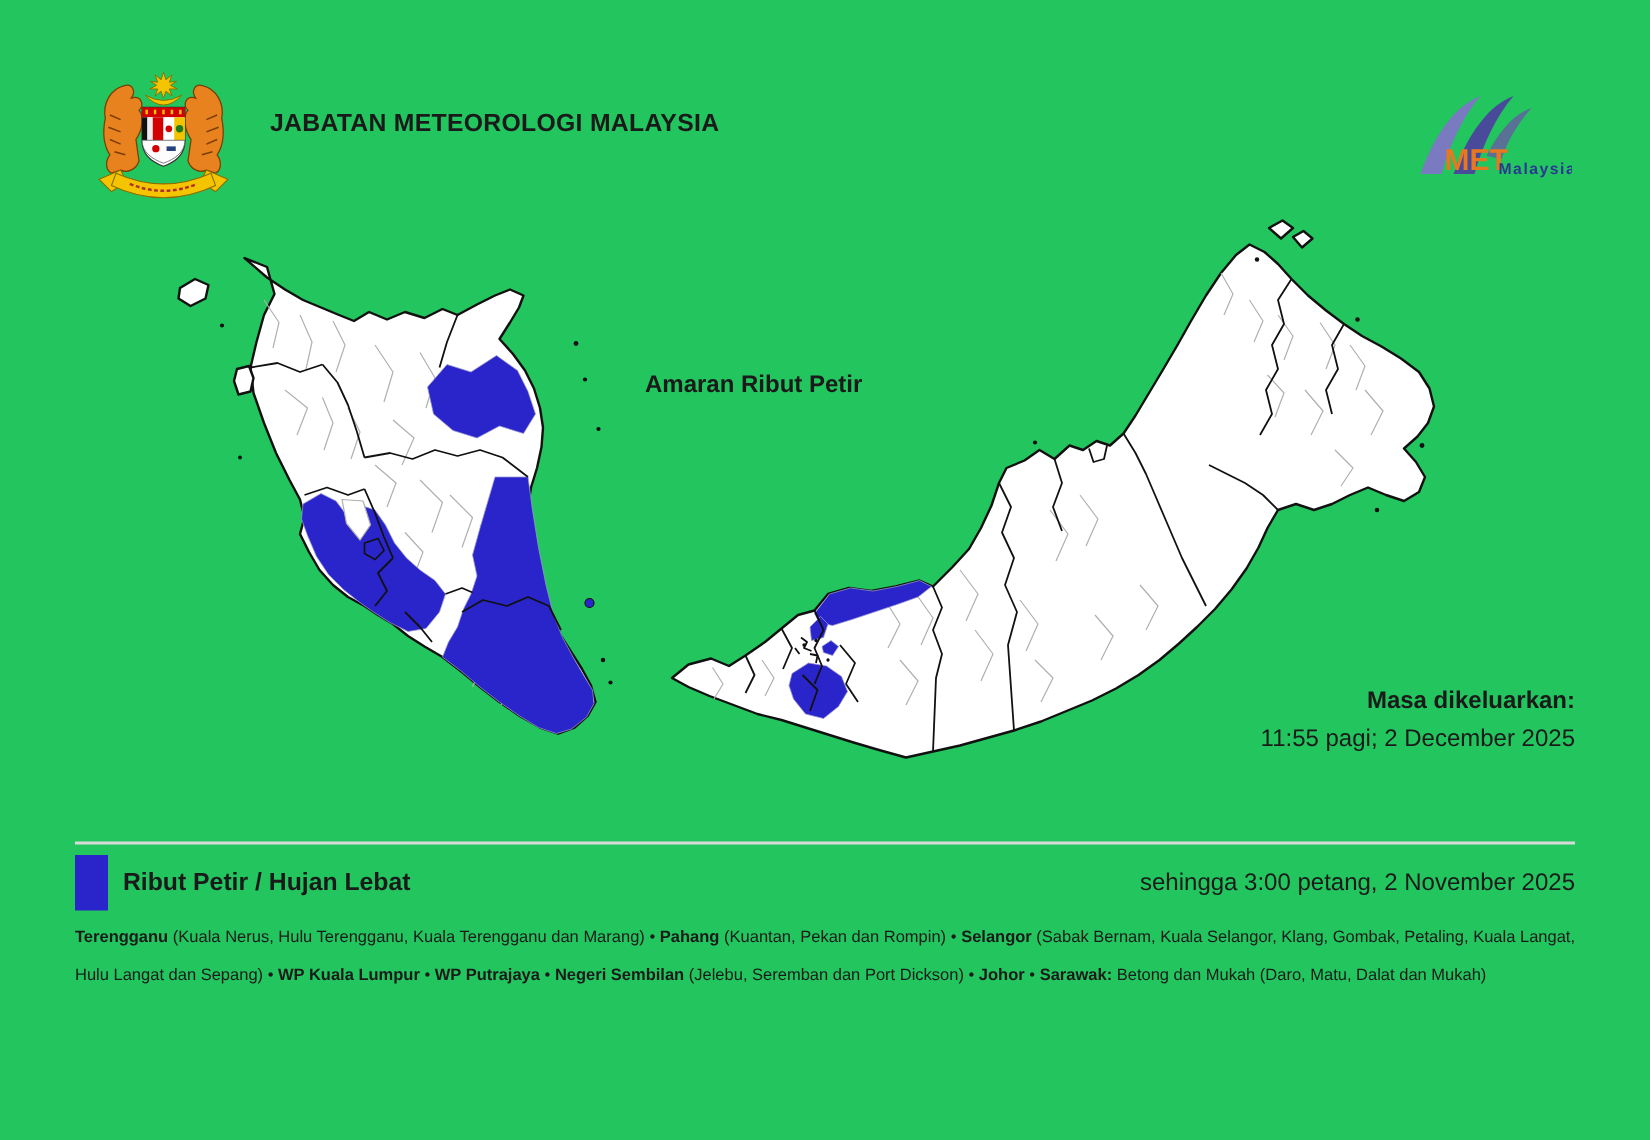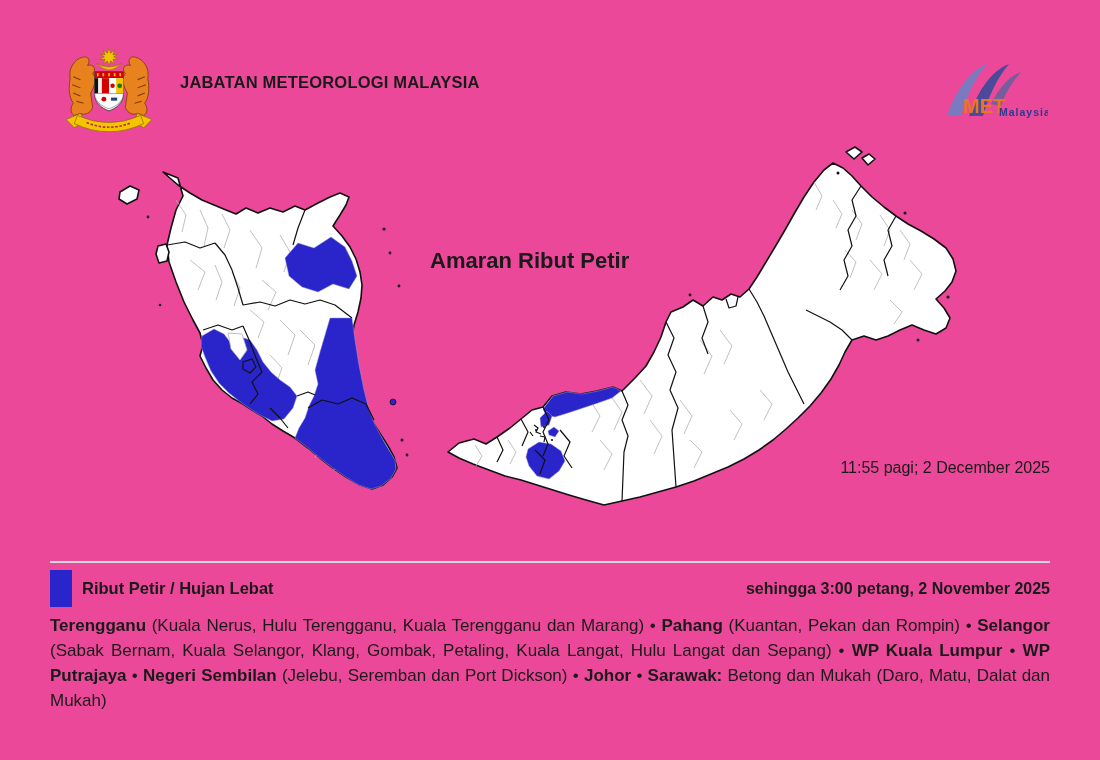--- a/index.html
+++ b/index.html
@@ -1,43 +1,43 @@
 <!DOCTYPE html>
 <html><head>
 <meta charset="utf-8">
 <style>
   * { margin:0; padding:0; box-sizing:border-box; }
   html,body { background:#fff; }
   body { font-family:"Liberation Sans","DejaVu Sans",sans-serif; color:#1a1a1a; }
-  .page { position:relative; width:1100px; height:760px; background:#ec4899; overflow:hidden; }
+  .page { position:relative; width:1100px; height:760px; background:#22c55e; overflow:hidden; }
 
   
   .coat { position:absolute; left:60px; top:46px; width:98px; height:94px; }
   .agency-block { position:absolute; left:180px; top:70px; }
   .agency-line1 { font-size:16.5px; font-weight:bold; letter-spacing:.2px; line-height:24px; }
   .agency-line2 { font-size:16.5px; font-weight:bold; letter-spacing:.2px; line-height:24px; }
   .metlogo { position:absolute; left:933px; top:60px; width:115px; height:66px; }
 
   
   .map-svg { position:absolute; left:0; top:145px; width:1100px; height:380px; }
-  .map-title { position:absolute; left:430px; top:248px; font-size:22px; font-weight:bold;text-align:right; }
+  .map-title { position:absolute; left:430px; top:248px; font-size:16px; font-weight:bold;text-align:right; }
   .issued { position:absolute; right:50px; top:455px; text-align:right; }
   .issued-label { font-size:16px; font-weight:bold; line-height:25px; }
   .issued-time { font-size:16px; line-height:25px; }
 
   
   .divider { position:absolute; left:50px; right:50px; top:561px; height:2px; background:#d9d9d9; }
   .legend-row { position:absolute; left:50px; right:50px; top:570px; height:37px; display:flex; align-items:center; }
   .legend-swatch { width:22px; height:37px; flex:0 0 22px; }
   .legend-label { margin-left:10px; font-size:16.5px; font-weight:bold; }
-  .legend-until { margin-left:auto; font-size:16px; font-weight:bold; }
+  .legend-until { margin-left:auto; font-size:16px; font-weight:normal; }
 
   
   .warning-text { position:absolute; left:50px; top:613px; width:1000px;
-                  font-size:17px; line-height:25px; text-align:justify; }
+                  font-size:11px; line-height:25px; text-align:justify; }
   .warning-text b { font-weight:bold; }
 
   
   .coast   { fill:#ffffff; stroke:#111111; stroke-width:1.6; stroke-linejoin:round; }
   .stateln { fill:none; stroke:#111111; stroke-width:1.2; stroke-linejoin:round; }
   .distln  { fill:none; stroke:#b0b0b0; stroke-width:0.8; stroke-linejoin:round; }
   .isl     { fill:#111111; }
   .warnpoly{ stroke:#9a9ad0; stroke-width:0.5; }
 </style>
 </head>
@@ -190,20 +190,21 @@
                                M497,437 L503,450 L497,462 M521,419 L528,432 L522,446
                                M703,306 L708,322 L702,338 L708,354
                                M852,340 L842,330 L830,322 L818,316 L806,310
                                M861,186 L852,200 L856,216 L848,230 L852,246 L844,260 L848,276 L840,290
                                M896,216 L888,230 L892,246 L884,260 L888,276"></path>
     </g>
   </svg>
 
   <div class="map-title">Amaran Ribut Petir</div>
   <div class="issued">
+    <div class="issued-label">Masa dikeluarkan:</div>
     <div class="issued-time">11:55 pagi; 2 December 2025</div>
   </div>
 
   <div class="divider"></div>
   <div class="legend-row">
     <div class="legend-swatch" style="background: rgb(42, 36, 203);"></div>
     <div class="legend-label">Ribut Petir / Hujan Lebat</div>
     <div class="legend-until">sehingga 3:00 petang, 2 November 2025</div>
   </div>
 

